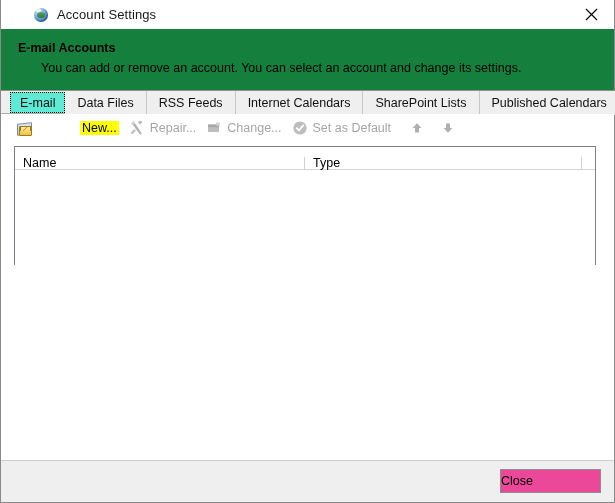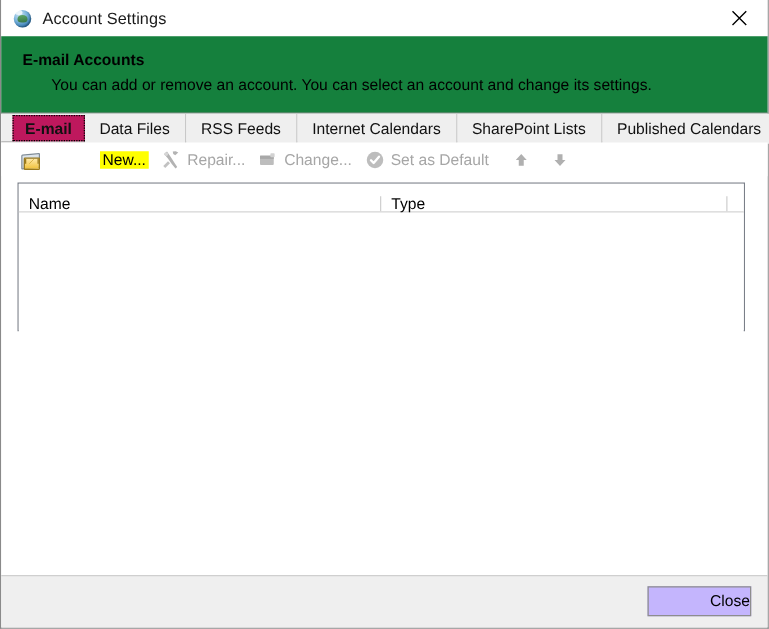--- a/index.html
+++ b/index.html
@@ -55,20 +55,21 @@
   }
 
   
   .titlebar {
     position: relative;
     height: 29px;
     flex: 0 0 29px;
     background: #ffffff;
     display: flex;
     align-items: center;
+    padding-left: 23px;
   }
   .title-icon {
     position: relative;
     width: 16px; height: 16px;
     margin-left: 9px;
     flex: 0 0 16px;
   }
   .title-icon .globe {
     position: absolute;
     left: 1px; top: 1px;
@@ -165,26 +166,26 @@
     padding: 12px 12px;
     font-size: 12.5px;
     color: #111;
     background: #efefef;
     border-right: 1px solid #c8c8c8;
     box-sizing: border-box;
     cursor: default;
     white-space: nowrap;
   }
   .tab.selected {
-    background: #be185d;
+    background: #5eead4;
     border: 1px dotted #000;
     border-right: 1px dotted #000;
     padding: 0 9px;
     margin: 1px 0 1px 0;
-    font-weight: bold;
+    font-weight: normal;
   }
 
   
   .toolbar {
     position: absolute;
     left: 0; top: 23px;
     width: 613px;
     height: 27px;
     display: flex;
     align-items: center;
@@ -280,27 +281,27 @@
   
   .footer {
     position: relative;
     flex: 0 0 41px;
     background: #efefef;
     border-top: 1px solid #cfcfcf;
   }
   .close-btn {
     position: absolute;
     right: 13px; top: 8px;
-    width: 83px; height: 24px;
-    box-sizing: border-box;
-    background: #c4b5fd;
+    width: 101px; height: 24px;
+    box-sizing: border-box;
+    background: #ec4899;
     border: 1px solid #8d8d8d;
     display: flex;
     align-items: center;
-    justify-content: flex-end;
+    justify-content: flex-start;
     font-size: 12.5px;
     color: #000;
     cursor: default;
   }
 </style>
 </head>
 <body>
 
 <div class="top-artifact">
   <div class="dots"></div>

